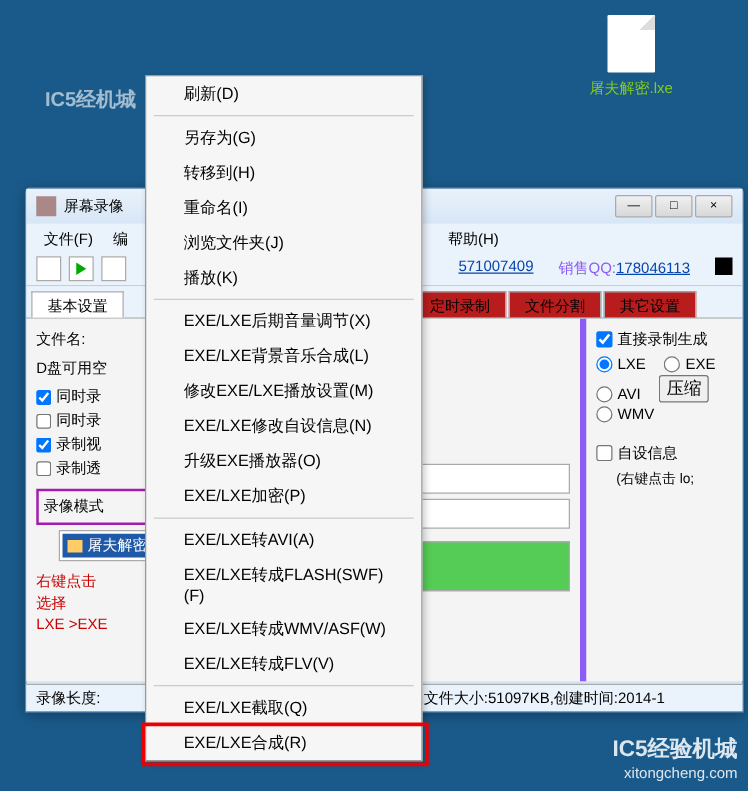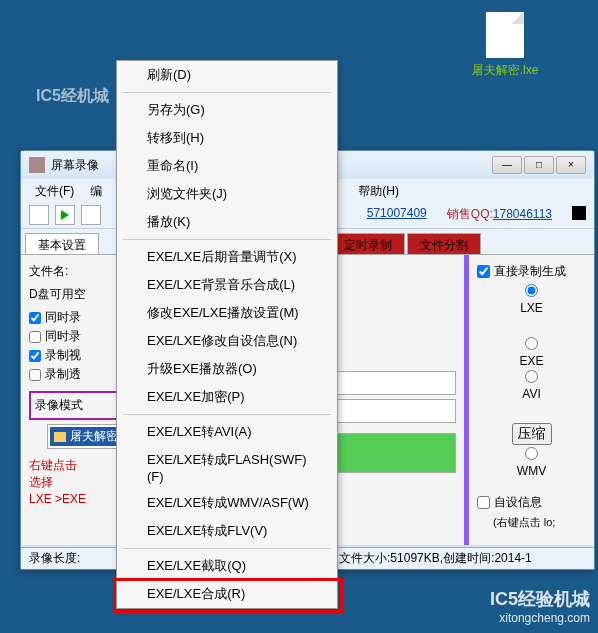--- a/index.html
+++ b/index.html
@@ -21,21 +21,21 @@
 
 .menubar { height: 22px; background: #eaf2fb; padding: 2px 8px; display: flex; gap: 4px; }
 .menubar span { padding: 2px 6px; text-align: right; }
 
 .toolbar { height: 28px; background: #eaf2fb; padding: 2px 8px; display: flex; align-items: center; gap: 6px; border-bottom: 1px solid #c0d0e0; }
 .toolbtn { width: 20px; height: 20px; border: 1px solid #aaa; background: #fff; }
 .toolbtn.play { background: #fff; position: relative; }
 .toolbtn.play::after { content: ""; position: absolute; left: 5px; top: 4px; border-left: 8px solid #0a0; border-top: 5px solid transparent; border-bottom: 5px solid transparent; }
 .qq-info { margin-left: auto; display: flex; gap: 20px; font-size: 12px; }
 .qq-info a { color: #0645ad; text-decoration: underline; }
-.qq-info .red { color: #b91c1c; }
+.qq-info .red { color: #8b5cf6; }
 .blackbox { width: 14px; height: 14px; background: #000; }
 
 .tabs { height: 26px; display: flex; border-bottom: 1px solid #aaa; background: #eaf2fb; padding-left: 4px; padding-top: 4px; gap: 2px; }
 .tab { padding: 3px 12px; background: #b91c1c; border: 1px solid #aaa; border-bottom: none; }
 .tab.active { background: #fff; }
 
 .main-content { display: flex; height: 290px; background: #f4f4f4; }
 .left-panel { width: 130px; padding: 8px; border-right: 1px solid #ccc; }
 .left-panel .row { margin-bottom: 6px; font-size: 12px; }
 .checkbox-row { display: flex; align-items: center; gap: 4px; margin-bottom: 2px; }
@@ -47,37 +47,37 @@
 .path-row { display: flex; align-items: center; gap: 4px; margin-bottom: 8px; }
 .path-row a { color: #0645ad; }
 .path-row button { padding: 1px 8px; }
 .opt-row { margin-bottom: 6px; }
 .status-row { font-size: 12px; margin-bottom: 6px; }
 .url-row { background: #fff; border: 1px solid #aaa; padding: 4px; margin-bottom: 4px; font-size: 12px; }
 .greenbar { height: 40px; background: #5c5; border: 1px solid #aaa; margin-top: 10px; }
 
 .right-panel { width: 130px; padding: 8px; border-left: 5px solid #8b5cf6; }
 .right-panel .chk { display: flex; align-items: center; gap: 4px; margin-bottom: 4px; font-size: 12px; }
-.right-panel .radio-row { display: flex; align-items: center; gap: 4px; margin-bottom: 2px; font-size: 12px; flex-direction: column; }
+.right-panel .radio-row { display: flex; align-items: flex-end; gap: 4px; margin-bottom: 2px; font-size: 12px; }
 .right-panel button { font-size: 14px; padding: 0 4px; font-family: Liberation Serif, serif; }
 
 .statusbar { position: absolute; bottom: 0; left: 0; right: 0; height: 22px; background: #eaf2fb; border-top: 1px solid #aaa; padding: 2px 8px; font-size: 12px; display: flex; }
 
 
 .context-menu { position: absolute; top: 60px; left: 116px; width: 222px; background: #f6f6f6; border: 1px solid #999; box-shadow: 2px 2px 6px rgba(0,0,0,0.25); z-index: 100; }
 .context-menu .item { padding: 5px 14px 5px 30px; font-size: 13px; cursor: default; }
 .context-menu .sep { height: 1px; background: #ccc; margin: 3px 6px; }
 
 
 .red-box { position: absolute; top: 578px; left: 113px; width: 230px; height: 35px; border: 3px solid #e00; z-index: 150; pointer-events: none; }
 
 
 .watermark { position: absolute; bottom: 8px; right: 8px; color: #fff; font-size: 11px; opacity: 0.85; text-align: right; line-height: 1.2; }
 .watermark .big { font-size: 18px; font-weight: bold; }
-.watermark-top { position: absolute; top: 86px; left: 36px; color: #fff; font-size: 16px; font-weight: bold; opacity: 0.6; text-align: center; }
+.watermark-top { position: absolute; top: 70px; left: 36px; color: #fff; font-size: 16px; font-weight: bold; opacity: 0.6; text-align: center; }
 
 .filelist-item { background: #fff; border: 1px solid #aaa; padding: 2px; display: flex; align-items: center; gap: 4px; margin-top: 4px; margin-left: 18px; }
 .filelist-item .sel { background: #1e5aa8; color: #fff; padding: 1px 4px; flex: 1; display: flex; align-items: center; gap: 4px; }
 .filelist-item .folder { width: 12px; height: 10px; background: #fc6; display: inline-block; }
 </style>
 </head>
 <body>
 
 <div class="desktop-icon">
   <div class="file"></div>
@@ -113,20 +113,21 @@
         <span class="red">销售QQ:</span><a>178046113</a>
       </span>
       <div class="blackbox"></div>
     </div>
   </div>
 
   <div class="tabs">
     <div class="tab active">基本设置</div>
     <div class="tab" style="margin-left:230px">定时录制</div>
     <div class="tab">文件分割</div>
+    <div class="tab">其它设置</div>
   </div>
 
   <div class="main-content">
     <div class="left-panel">
       <div class="row">文件名:</div>
       <div class="row">D盘可用空</div>
       <div class="checkbox-row">
           <input type="checkbox" checked="" style="">
           <span>同时录</span>
         </div>

